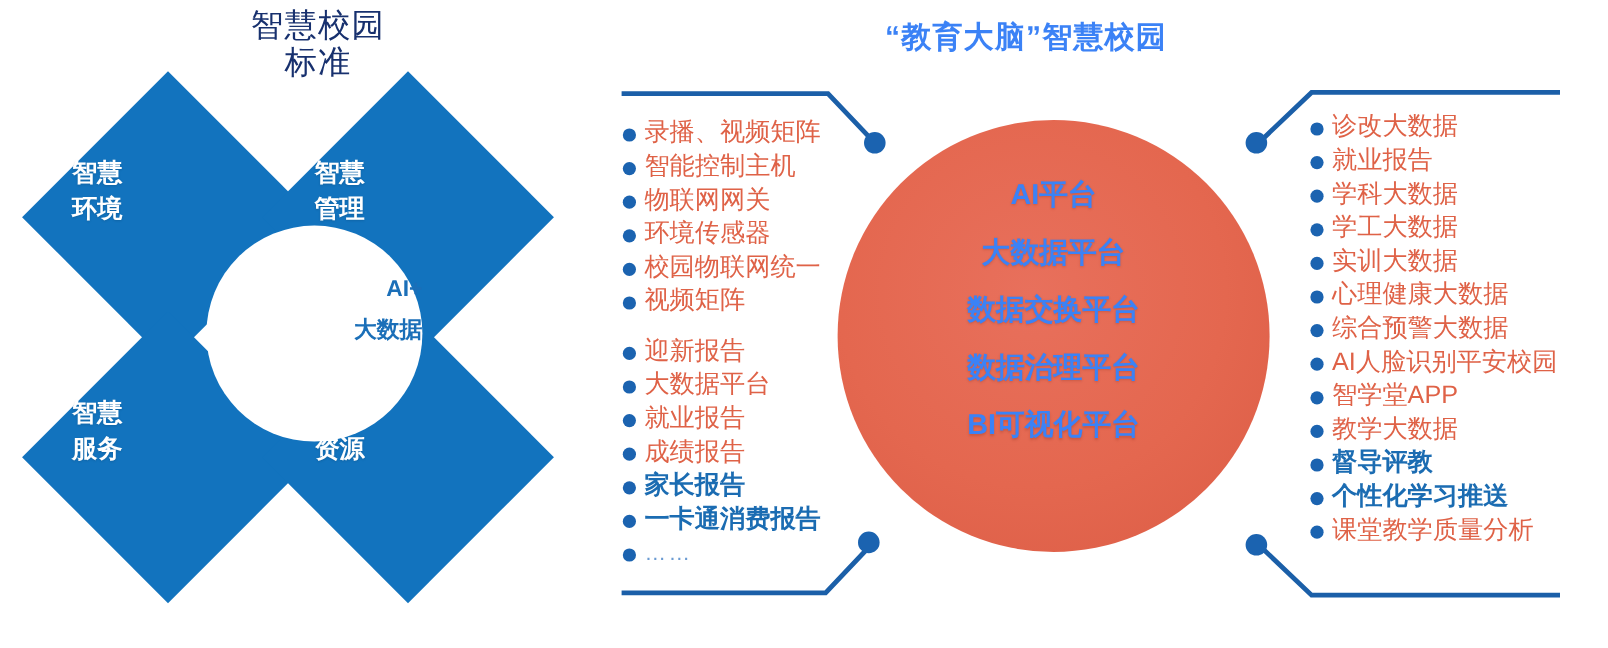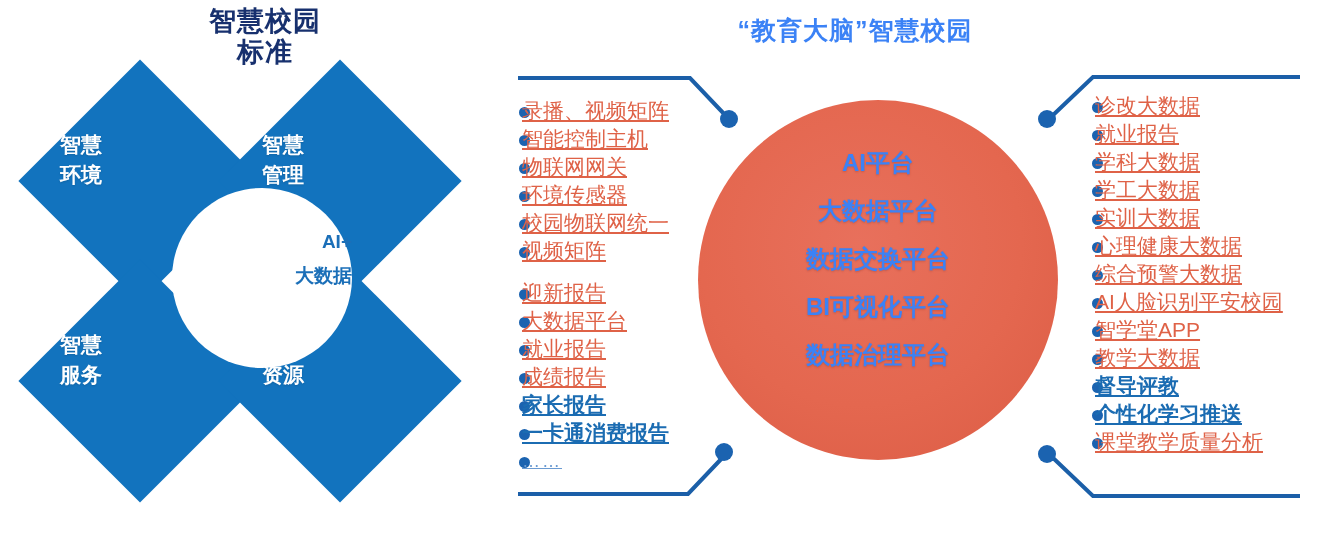--- a/index.html
+++ b/index.html
@@ -9,21 +9,21 @@
     font-family:"Liberation Sans","DejaVu Sans",sans-serif;
     overflow:hidden;
   }
   #root{position:relative;width:1340px;height:540px;}
 
   
   #left-cluster{position:absolute;left:0;top:0;width:500px;height:540px;}
 
   .left-title{
     position:absolute;left:120px;top:6px;width:290px;
-    text-align:center;color:#17306e;font-weight:bold;
+    text-align:center;color:#17306e;font-weight:normal;
     font-size:27px;line-height:31px;letter-spacing:1px;
     white-space:pre-line;
   }
 
   .diamond{
     position:absolute;width:172px;height:172px;
     background:#1273BE;
     transform:rotate(45deg);
   }
   .diamond-label{
@@ -79,22 +79,22 @@
   .connector{position:absolute;left:0;top:0;width:1340px;height:540px;pointer-events:none;}
 
   
   .bullet-list{position:absolute;}
   .bl-row{position:relative;height:28px;}
   .bl-dot{
     position:absolute;left:0;top:9px;width:11px;height:11px;
     border-radius:50%;background:#1B63B0;
   }
   .bl-text{
-    position:absolute;left:3px;top:-1px;white-space:nowrap;
-    font-size:21px;line-height:28px;color:#DF6247;text-decoration:underline;
+    position:absolute;left:18px;top:-1px;white-space:nowrap;
+    font-size:21px;line-height:28px;color:#DF6247;
   }
   .bl-text.bold-blue{color:#1B6CB2;font-weight:bold;}
   .bl-text.dots{color:#6B9BD2;letter-spacing:2px;font-size:18px;}
 
   
   #list-left-a{left:519px;top:98px;}
   #list-left-b{left:519px;top:280px;}
   #list-right-a{left:1092px;top:93px;}
   #list-right-b{left:1092px;top:317px;}
 </style>
@@ -127,22 +127,22 @@
 大数据</div>
   </div>
 
   <div class="main-title">“教育大脑”智慧校园</div>
 
   <div id="red-circle"></div>
   <div id="red-circle-list">
       <div class="plat">AI平台</div>
       <div class="plat">大数据平台</div>
       <div class="plat">数据交换平台</div>
+      <div class="plat">数据治理平台</div>
       <div class="plat">BI可视化平台</div>
-      <div class="plat">数据治理平台</div>
     </div>
 
   <svg class="connector" viewBox="0 0 1340 540" xmlns="http://www.w3.org/2000/svg">
 
     <g>
       <polyline points="518,78 690,78 727,117" fill="none" stroke="#1B5FA8" stroke-width="4"></polyline>
       <circle cx="729" cy="119" r="9" fill="#1B63B0"></circle>
     </g>
 
     <g>

